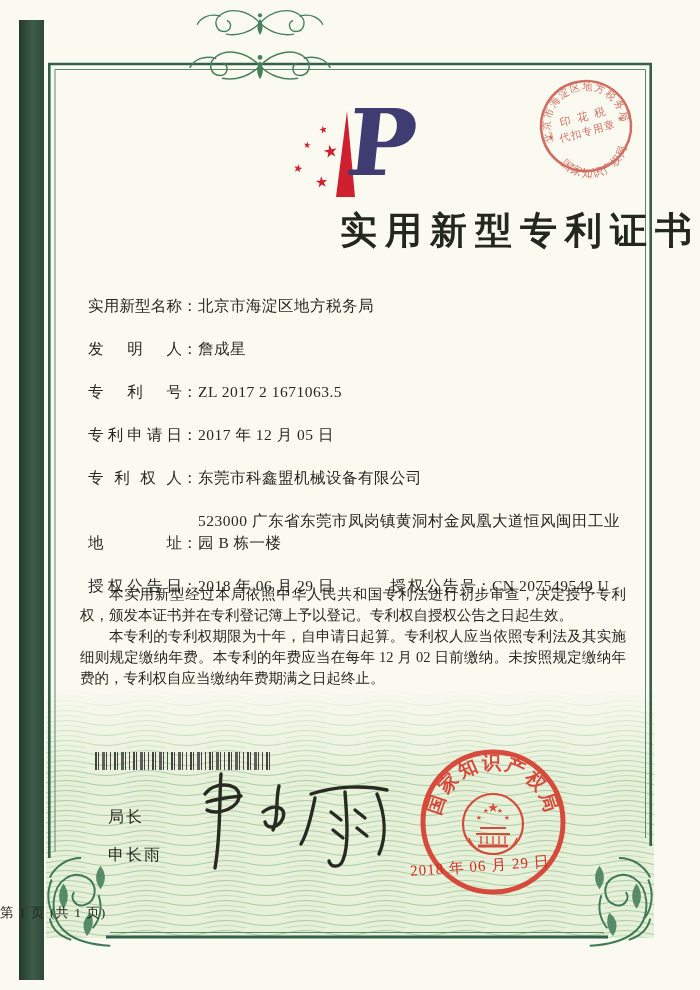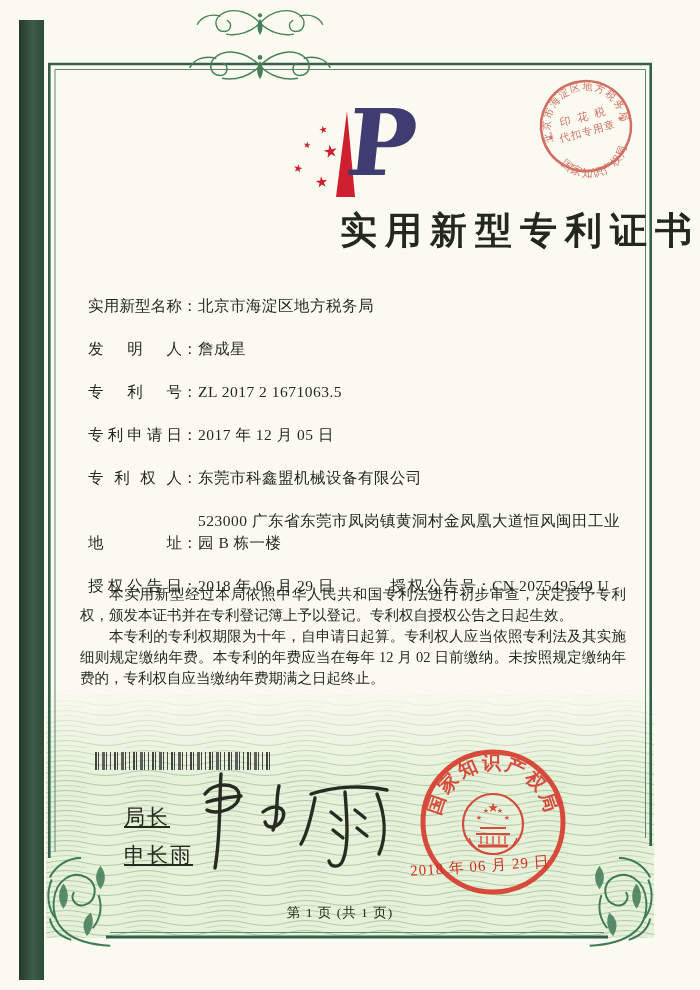--- a/index.html
+++ b/index.html
@@ -27,25 +27,25 @@
   .grant2{position:absolute;left:302px;top:0;display:flex;}
   .grant2 .flabel{width:86px;font-family:Liberation Serif, serif;}
   .bodytext{position:absolute;left:80px;top:584px;width:546px;font-size:14.5px;
             line-height:21px;text-align:justify;}
   .bodytext p{margin:0;text-indent:2em;}
   .barcode{position:absolute;left:95px;top:752px;width:178px;height:18px;opacity:.88;
     background:repeating-linear-gradient(90deg,
       #2c2c2c 0 2px,transparent 2px 3px,#2c2c2c 3px 4px,transparent 4px 7px,
       #4a4a4a 7px 10px,transparent 10px 11px,#2c2c2c 11px 12px,transparent 12px 15px,
       #333 15px 16px,transparent 16px 19px);}
-  .director{position:absolute;left:124px;top:798px;font-size:21px;letter-spacing:2px;line-height:38px;text-decoration:underline;}
+  .director{position:absolute;left:108px;top:798px;font-size:16px;letter-spacing:2px;line-height:38px;}
   .signature{position:absolute;left:195px;top:768px;}
   .sealdate{position:absolute;left:410px;top:857px;font-size:15px;color:#cf2c20;
             letter-spacing:1px;transform:rotate(-4deg);white-space:nowrap;}
-  .pageinfo{position:absolute;left:0;top:904px;width:680px;text-align:center;font-size:13.5px;letter-spacing:1px;}
+  .pageinfo{position:absolute;left:0;top:904px;width:680px;font-size:13.5px;letter-spacing:1px;}
 </style>
 </head>
 <body>
 
 <div class="photo">
   <div class="sheet"></div>
   <div class="spine"></div>
 
   <svg class="guilloche" width="608" height="250">
     <defs>

